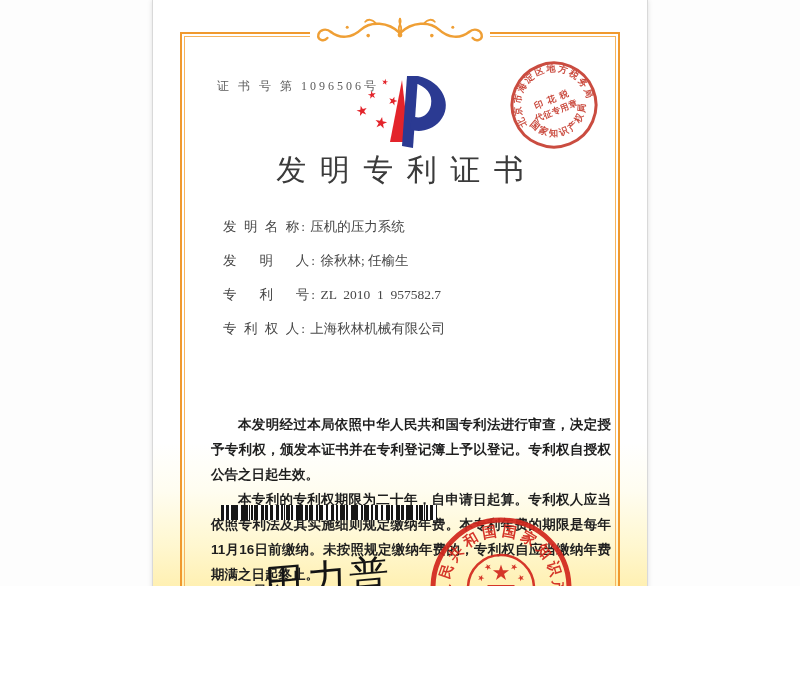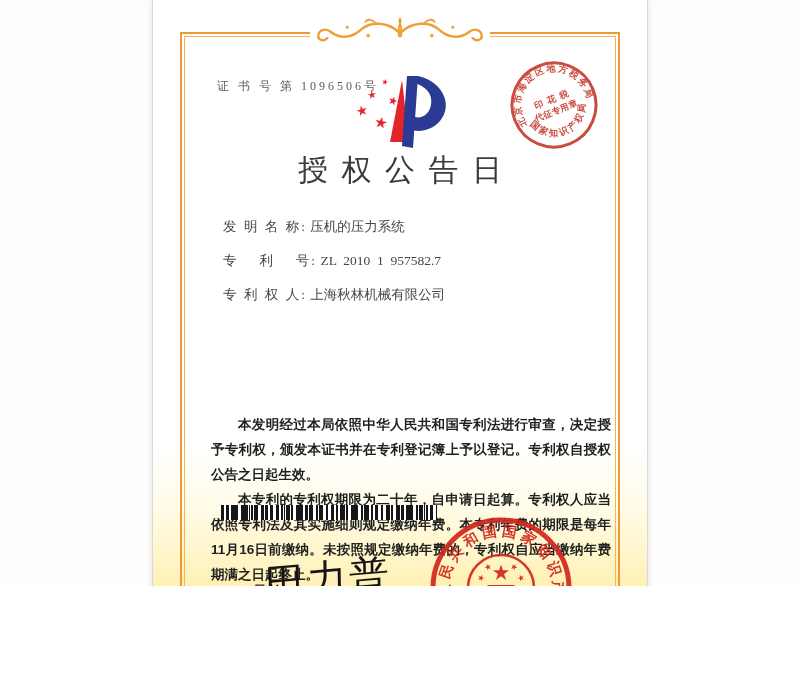--- a/index.html
+++ b/index.html
@@ -129,24 +129,25 @@
           <textPath href="#taxTop" startOffset="44">北京市海淀区地方税务局</textPath>
         </text>
         <text font-size="9.2" letter-spacing="2.2" font-weight="bold">
           <textPath href="#taxBot" startOffset="9">国家知识产权局</textPath>
         </text>
         <text x="0" y="-3" text-anchor="middle" font-size="9" font-weight="bold" letter-spacing="1">印 花 税</text>
         <text x="0" y="9" text-anchor="middle" font-size="8.6" font-weight="bold" letter-spacing="0.5">代征专用章</text>
       </g>
     </svg>
 
-    <div class="title">授权公告日</div>
+    <div class="title">发明专利证书</div>
 
     <div class="fields">
       <div class="field"><span class="lbl">发 明 名 称:</span> <span>压机的压力系统</span></div>
+      <div class="field"><span class="lbl">发　 明 　人:</span> <span>徐秋林; 任榆生</span></div>
       <div class="field"><span class="lbl">专 　利 　号:</span> <span>ZL  2010  1  957582.7</span></div>
       <div class="field"><span class="lbl">专 利 权 人:</span> <span>上海秋林机械有限公司</span></div>
     </div>
 
     <div class="paras">
       <p class="para">本发明经过本局依照中华人民共和国专利法进行审查，决定授予专利权，颁发本证书并在专利登记簿上予以登记。专利权自授权公告之日起生效。</p>
       <p class="para">本专利的专利权期限为二十年，自申请日起算。专利权人应当依照专利法及其实施细则规定缴纳年费。本专利年费的期限是每年11月16日前缴纳。未按照规定缴纳年费的，专利权自应当缴纳年费期满之日起终止。</p>
     </div>
 
     <div class="barcode"></div>

